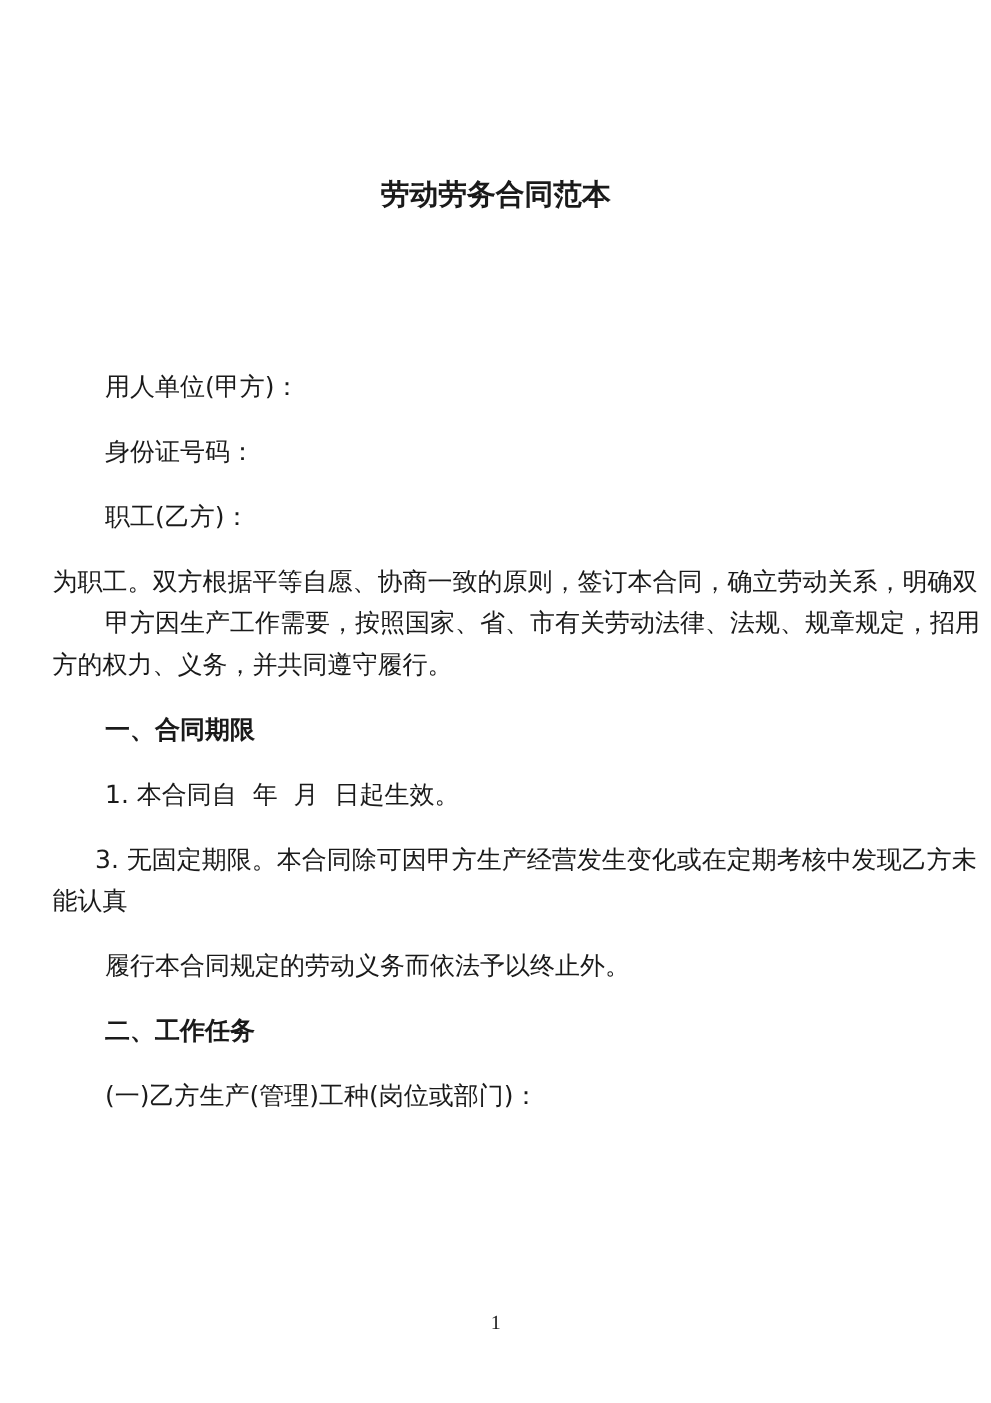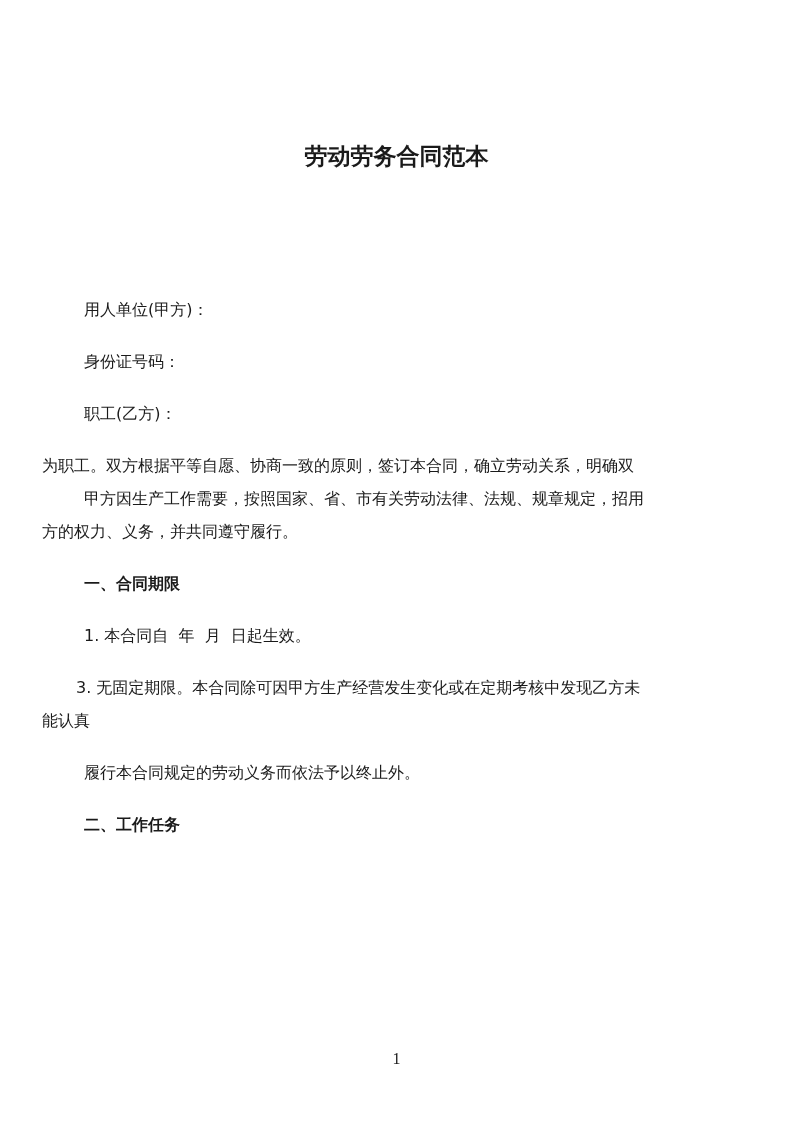--- a/index.html
+++ b/index.html
@@ -25,21 +25,21 @@
     padding-top: 140px;
     height: 33px;
     line-height: 33px;
     text-align: center;
     font-size: 23px;
     font-weight: bold;
     margin-bottom: 120px;
     white-space: pre;
   }
   .line {
-    font-size: 16px;
+    font-size: 20px;
     line-height: 33px;
     margin: 0 0 19px 0;
     white-space: pre;
   }
   .tight {
     margin-bottom: 0;
   }
   .indent {
     text-indent: 42px;
   }
@@ -84,17 +84,18 @@
 
 
     <div class="line indent-sm tight">3. 无固定期限。本合同除可因甲方生产经营发生变化或在定期考核中发现乙方未</div>
     <div class="line">能认真</div>
 
     <div class="line indent">履行本合同规定的劳动义务而依法予以终止外。</div>
 
 
     <div class="line indent bold">二、工作任务</div>
 
+    <div class="line indent">(一)乙方生产(管理)工种(岗位或部门)：</div>
 
   </div>
 
   <div class="page-number">1</div>
 </div>
 
 </body></html>

